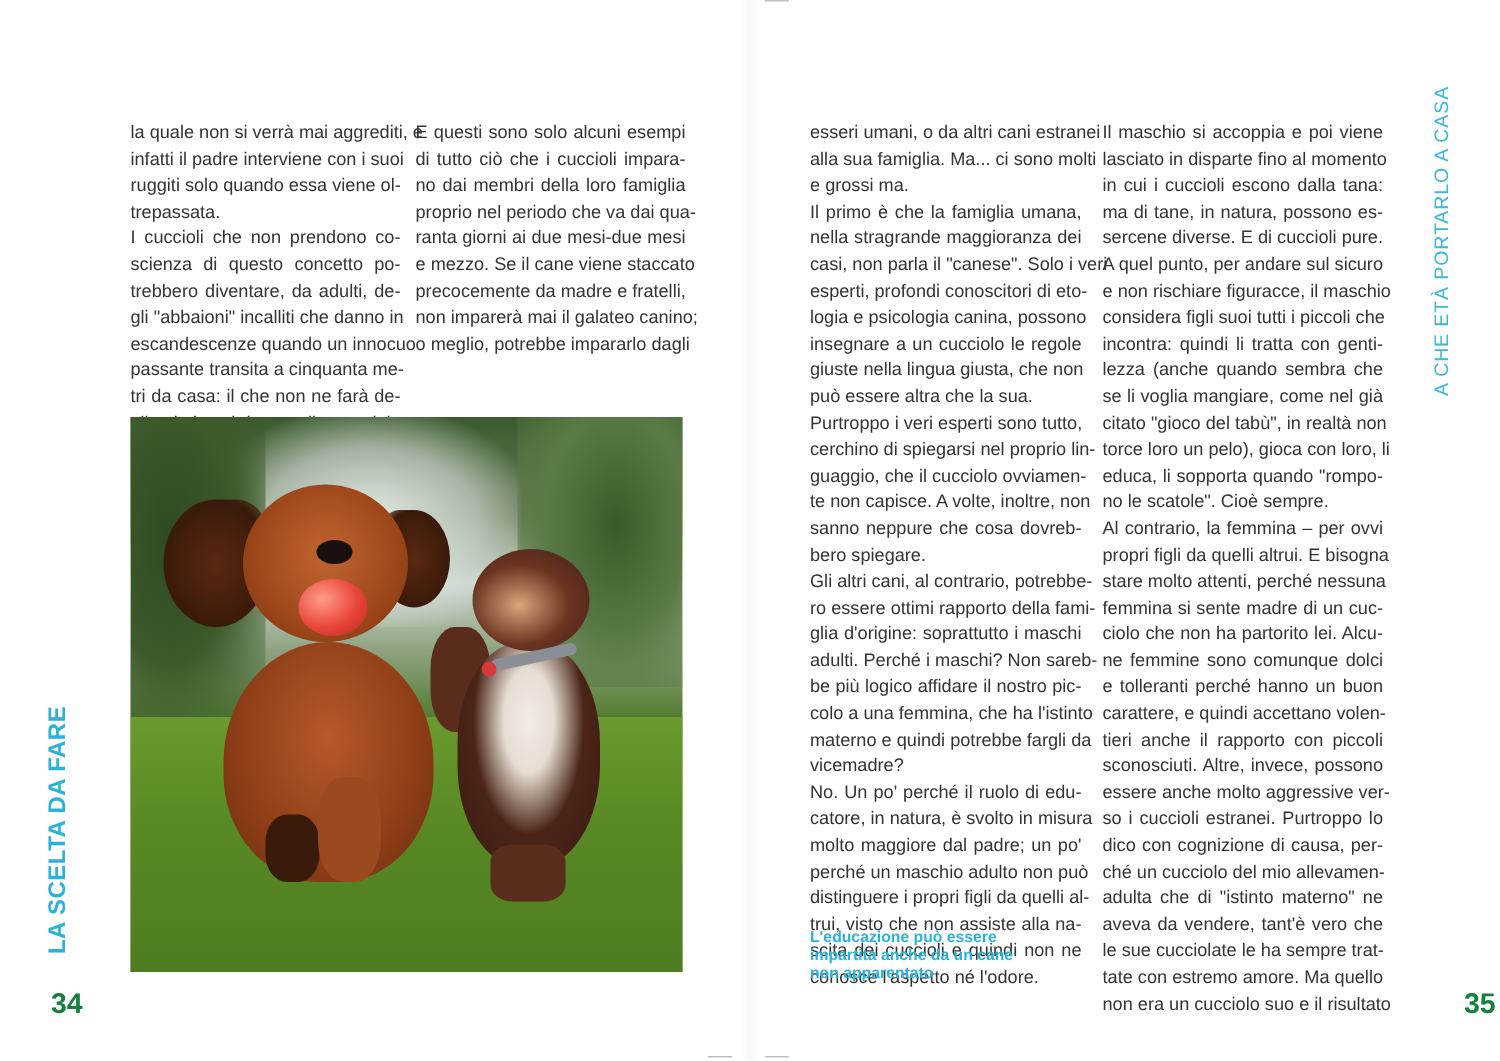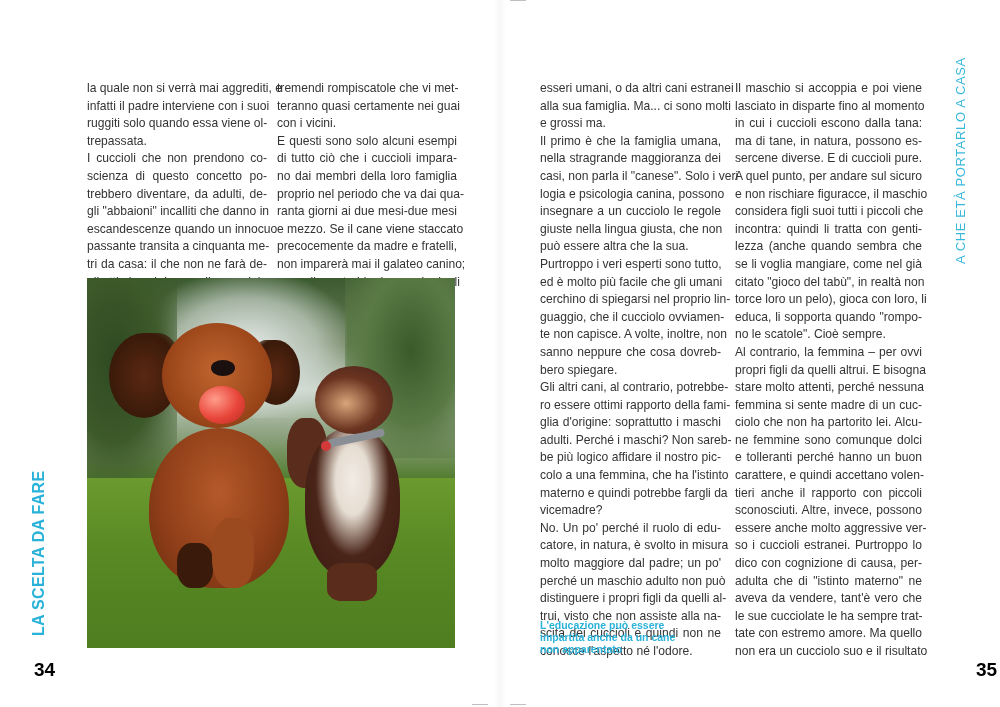--- a/index.html
+++ b/index.html
@@ -131,21 +131,21 @@
     }
     .section-right {
       position: absolute; left: 953px; top: 264px;
       transform: rotate(-90deg); transform-origin: 0 0;
       white-space: nowrap;
       font-size: 13px; letter-spacing: 0.6px;
       color: #3ab8dc;
     }
     .page-num {
       position: absolute; top: 659px;
-      font-weight: bold; font-size: 19px; color: #000000;
+      font-weight: bold; font-size: 19px; color: #15803d;
     }
     .page-num.left { left: 34px; }
     .page-num.right { left: 976px; }
 
     .crop-mark {
       position: absolute; height: 1px; width: 16px; background: #bfbfbf;
     }
   </style>
 </head>
 <body>
@@ -170,25 +170,20 @@
       <span class="ln">scienza di questo concetto po-</span>
       <span class="ln">trebbero diventare, da adulti, de-</span>
       <span class="ln">gli "abbaioni" incalliti che danno in</span>
       <span class="ln">escandescenze quando un innocuo</span>
       <span class="ln">passante transita a cinquanta me-</span>
       <span class="ln">tri da casa: il che non ne farà de-</span>
       <span class="ln last">gli ottimi cani da guardia, ma dei</span>
     </p>
   </div>
 <div class="col" id="col2">
-    <p>
-      <span class="ln">tremendi rompiscatole che vi met-</span>
-      <span class="ln">teranno quasi certamente nei guai</span>
-      <span class="ln last">con i vicini.</span>
-    </p>
     <p>
       <span class="ln">E questi sono solo alcuni esempi</span>
       <span class="ln">di tutto ciò che i cuccioli impara-</span>
       <span class="ln">no dai membri della loro famiglia</span>
       <span class="ln">proprio nel periodo che va dai qua-</span>
       <span class="ln">ranta giorni ai due mesi-due mesi</span>
       <span class="ln">e mezzo. Se il cane viene staccato</span>
       <span class="ln">precocemente da madre e fratelli,</span>
       <span class="ln">non imparerà mai il galateo canino;</span>
       <span class="ln last">o meglio, potrebbe impararlo dagli</span>
@@ -219,28 +214,28 @@
 <div class="col" id="col3">
     <p>
       <span class="ln">esseri umani, o da altri cani estranei</span>
       <span class="ln">alla sua famiglia. Ma... ci sono molti</span>
       <span class="ln last">e grossi ma.</span>
     </p>
     <p>
       <span class="ln">Il primo è che la famiglia umana,</span>
       <span class="ln">nella stragrande maggioranza dei</span>
       <span class="ln">casi, non parla il "canese". Solo i veri</span>
+      <span class="ln">esperti, profondi conoscitori di eto-</span>
       <span class="ln">logia e psicologia canina, possono</span>
       <span class="ln">insegnare a un cucciolo le regole</span>
       <span class="ln">giuste nella lingua giusta, che non</span>
       <span class="ln last">può essere altra che la sua.</span>
     </p>
     <p>
       <span class="ln">Purtroppo i veri esperti sono tutto,</span>
-      <span class="ln">ed è molto più facile che gli umani</span>
       <span class="ln">cerchino di spiegarsi nel proprio lin-</span>
       <span class="ln">guaggio, che il cucciolo ovviamen-</span>
       <span class="ln">te non capisce. A volte, inoltre, non</span>
       <span class="ln">sanno neppure che cosa dovreb-</span>
       <span class="ln last">bero spiegare.</span>
     </p>
     <p>
       <span class="ln">Gli altri cani, al contrario, potrebbe-</span>
       <span class="ln">ro essere ottimi rapporto della fami-</span>
       <span class="ln">glia d'origine: soprattutto i maschi</span>
@@ -286,20 +281,21 @@
       <span class="ln">femmina si sente madre di un cuc-</span>
       <span class="ln">ciolo che non ha partorito lei. Alcu-</span>
       <span class="ln">ne femmine sono comunque dolci</span>
       <span class="ln">e tolleranti perché hanno un buon</span>
       <span class="ln">carattere, e quindi accettano volen-</span>
       <span class="ln">tieri anche il rapporto con piccoli</span>
       <span class="ln">sconosciuti. Altre, invece, possono</span>
       <span class="ln">essere anche molto aggressive ver-</span>
       <span class="ln">so i cuccioli estranei. Purtroppo lo</span>
       <span class="ln">dico con cognizione di causa, per-</span>
+      <span class="ln">ché un cucciolo del mio allevamen-</span>
       <span class="ln">adulta che di "istinto materno" ne</span>
       <span class="ln">aveva da vendere, tant'è vero che</span>
       <span class="ln">le sue cucciolate le ha sempre trat-</span>
       <span class="ln">tate con estremo amore. Ma quello</span>
       <span class="ln">non era un cucciolo suo e il risultato</span>
     </p>
   </div>
 
 <div class="pull-quote">
   <span>L'educazione può essere</span>

